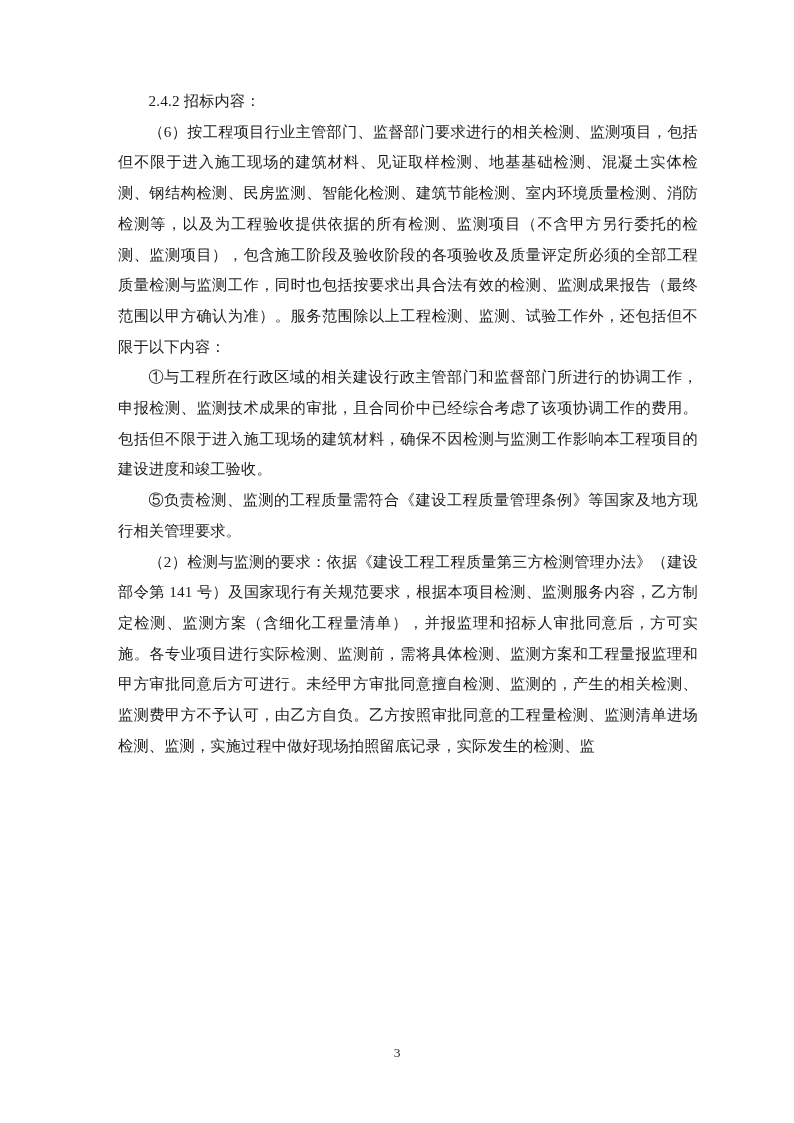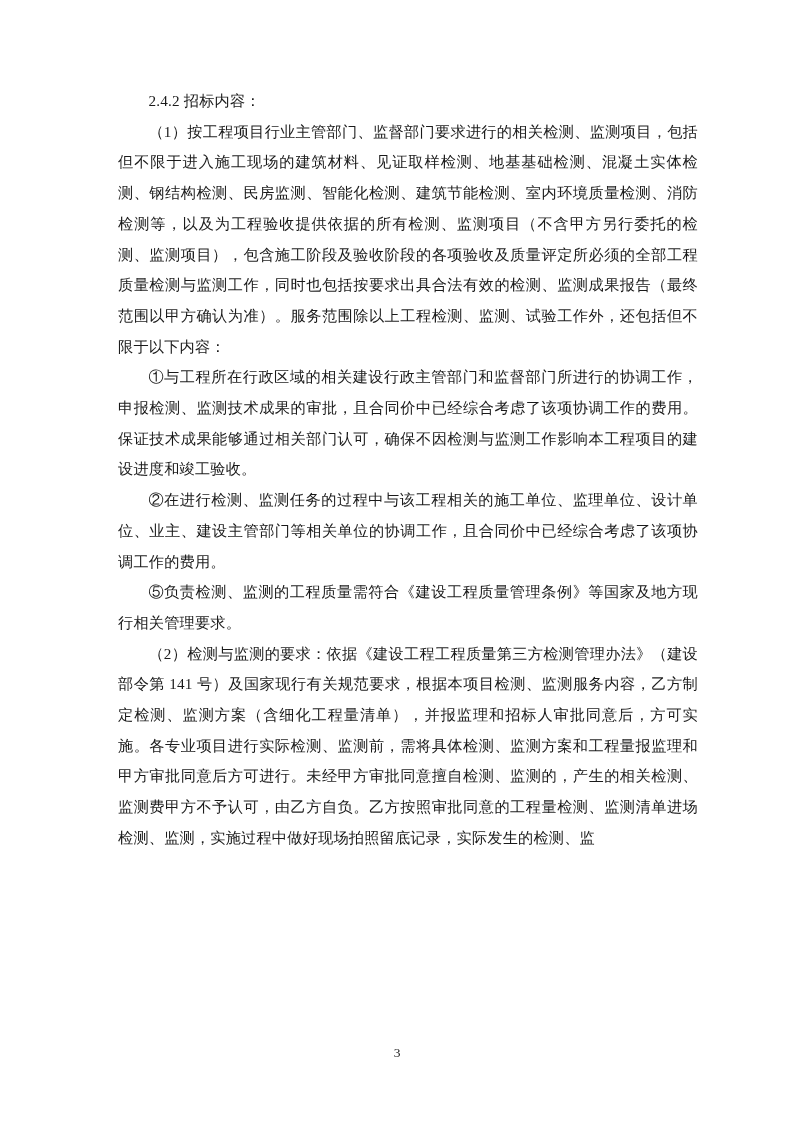--- a/index.html
+++ b/index.html
@@ -47,20 +47,19 @@
     font-family: "Liberation Serif", "DejaVu Serif", serif;
     color: #1a1a1a;
   }
 </style>
 </head>
 <body>
 
 <div class="page">
   <div class="doc-body">
     <p class="para">2.4.2 招标内容：</p>
-    <p class="para">（1）按工程项目行业主管部门、监督部门要求进行的相关检测、监测项目，包括但不限于进入施工现场的建筑材料、见证取样检测、地基基础检测、混凝土实体检测、钢结构检测、民房监测、智能化检测、建筑节能检测、室内环境质量检测、消防检测等，以及为工程验收提供依据的所有检测、监测项目（不含甲方另行委托的检测、监测项目），包含施工阶段及验收阶段的各项验收及质量评定所必须的全部工程质量检测与监测工作，同时也包括按要求出具合法有效的检测、监测成果报告（最终范围以甲方确认为准）。服务范围除以上工程检测、监测、试验工作外，还包括但不限于以下内容：</p>
-    <p class="para">①与工程所在行政区域的相关建设行政主管部门和监督部门所进行的协调工作，申报检测、监测技术成果的审批，且合同价中已经综合考虑了该项协调工作的费用。保证技术成果能够通过相关部门认可，确保不因检测与监测工作影响本工程项目的建设进度和竣工验收。</p>
-    <p class="para">②在进行检测、监测任务的过程中与该工程相关的施工单位、监理单位、设计单位、业主、建设主管部门等相关单位的协调工作，且合同价中已经综合考虑了该项协调工作的费用。</p>
+    <p class="para">（6）按工程项目行业主管部门、监督部门要求进行的相关检测、监测项目，包括但不限于进入施工现场的建筑材料、见证取样检测、地基基础检测、混凝土实体检测、钢结构检测、民房监测、智能化检测、建筑节能检测、室内环境质量检测、消防检测等，以及为工程验收提供依据的所有检测、监测项目（不含甲方另行委托的检测、监测项目），包含施工阶段及验收阶段的各项验收及质量评定所必须的全部工程质量检测与监测工作，同时也包括按要求出具合法有效的检测、监测成果报告（最终范围以甲方确认为准）。服务范围除以上工程检测、监测、试验工作外，还包括但不限于以下内容：</p>
+    <p class="para">①与工程所在行政区域的相关建设行政主管部门和监督部门所进行的协调工作，申报检测、监测技术成果的审批，且合同价中已经综合考虑了该项协调工作的费用。包括但不限于进入施工现场的建筑材料，确保不因检测与监测工作影响本工程项目的建设进度和竣工验收。</p>
     <p class="para">⑤负责检测、监测的工程质量需符合《建设工程质量管理条例》等国家及地方现行相关管理要求。</p>
     <p class="para">（2）检测与监测的要求：依据《建设工程工程质量第三方检测管理办法》（建设部令第 141 号）及国家现行有关规范要求，根据本项目检测、监测服务内容，乙方制定检测、监测方案（含细化工程量清单），并报监理和招标人审批同意后，方可实施。各专业项目进行实际检测、监测前，需将具体检测、监测方案和工程量报监理和甲方审批同意后方可进行。未经甲方审批同意擅自检测、监测的，产生的相关检测、监测费甲方不予认可，由乙方自负。乙方按照审批同意的工程量检测、监测清单进场检测、监测，实施过程中做好现场拍照留底记录，实际发生的检测、监</p>
   </div>
   <div class="page-number">3</div>
 </div>
 
 </body></html>

